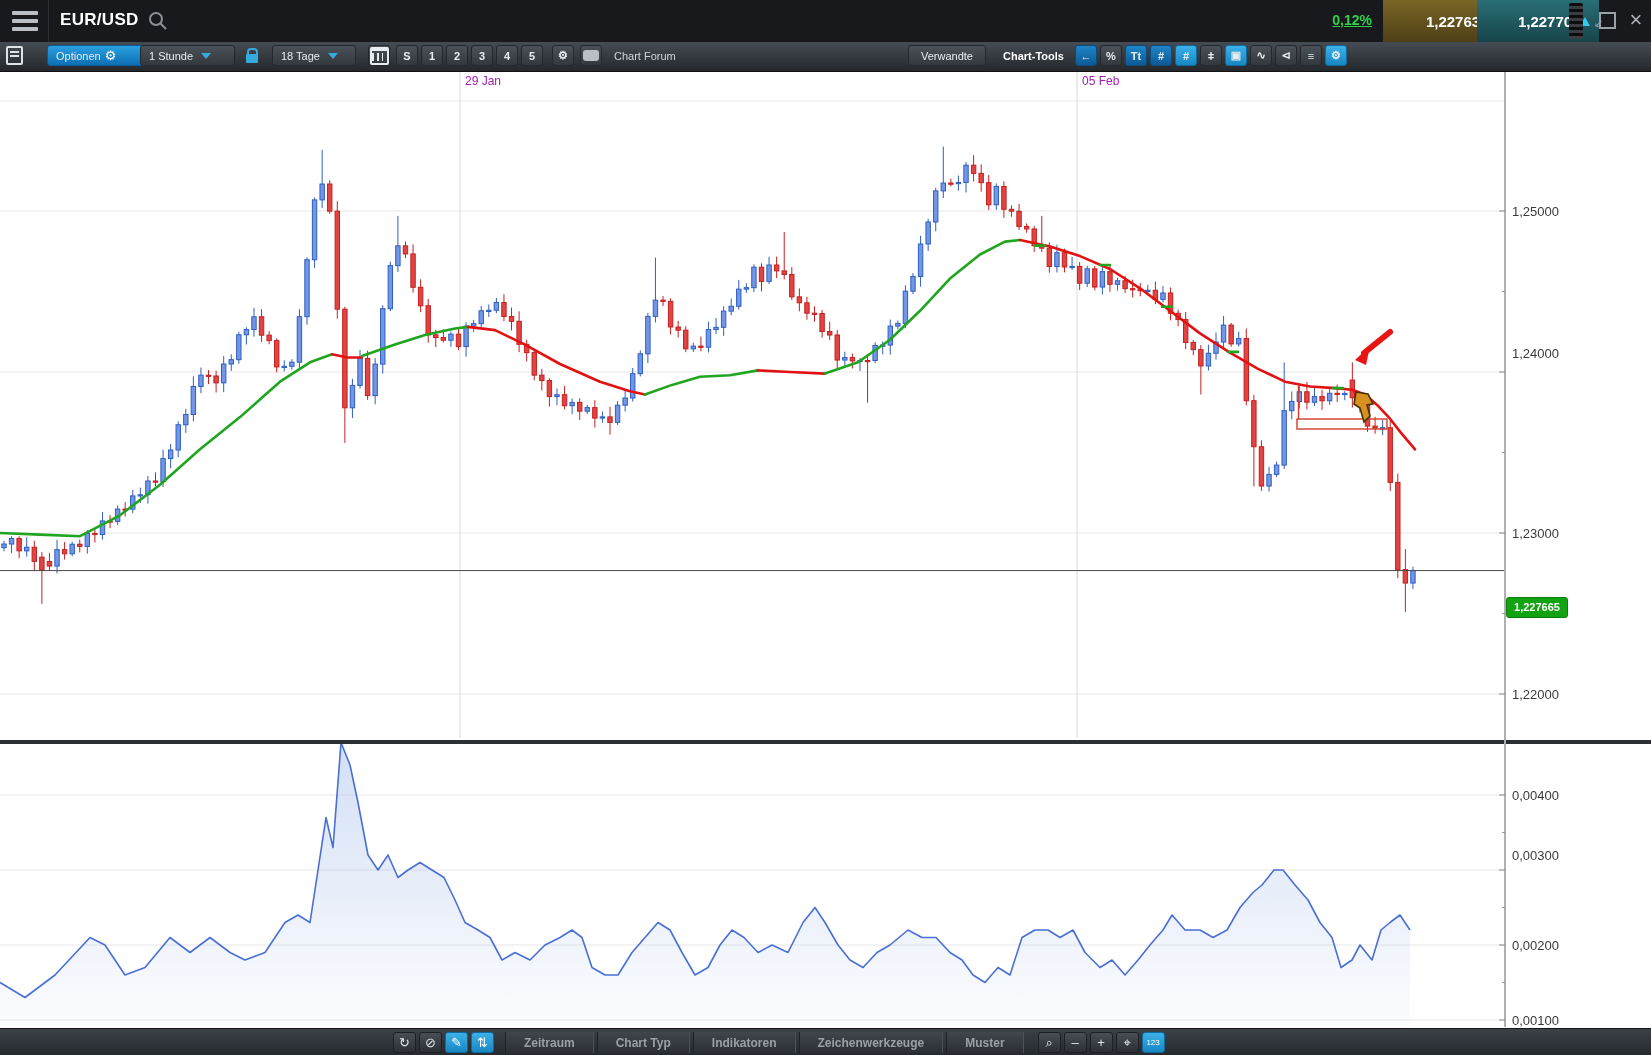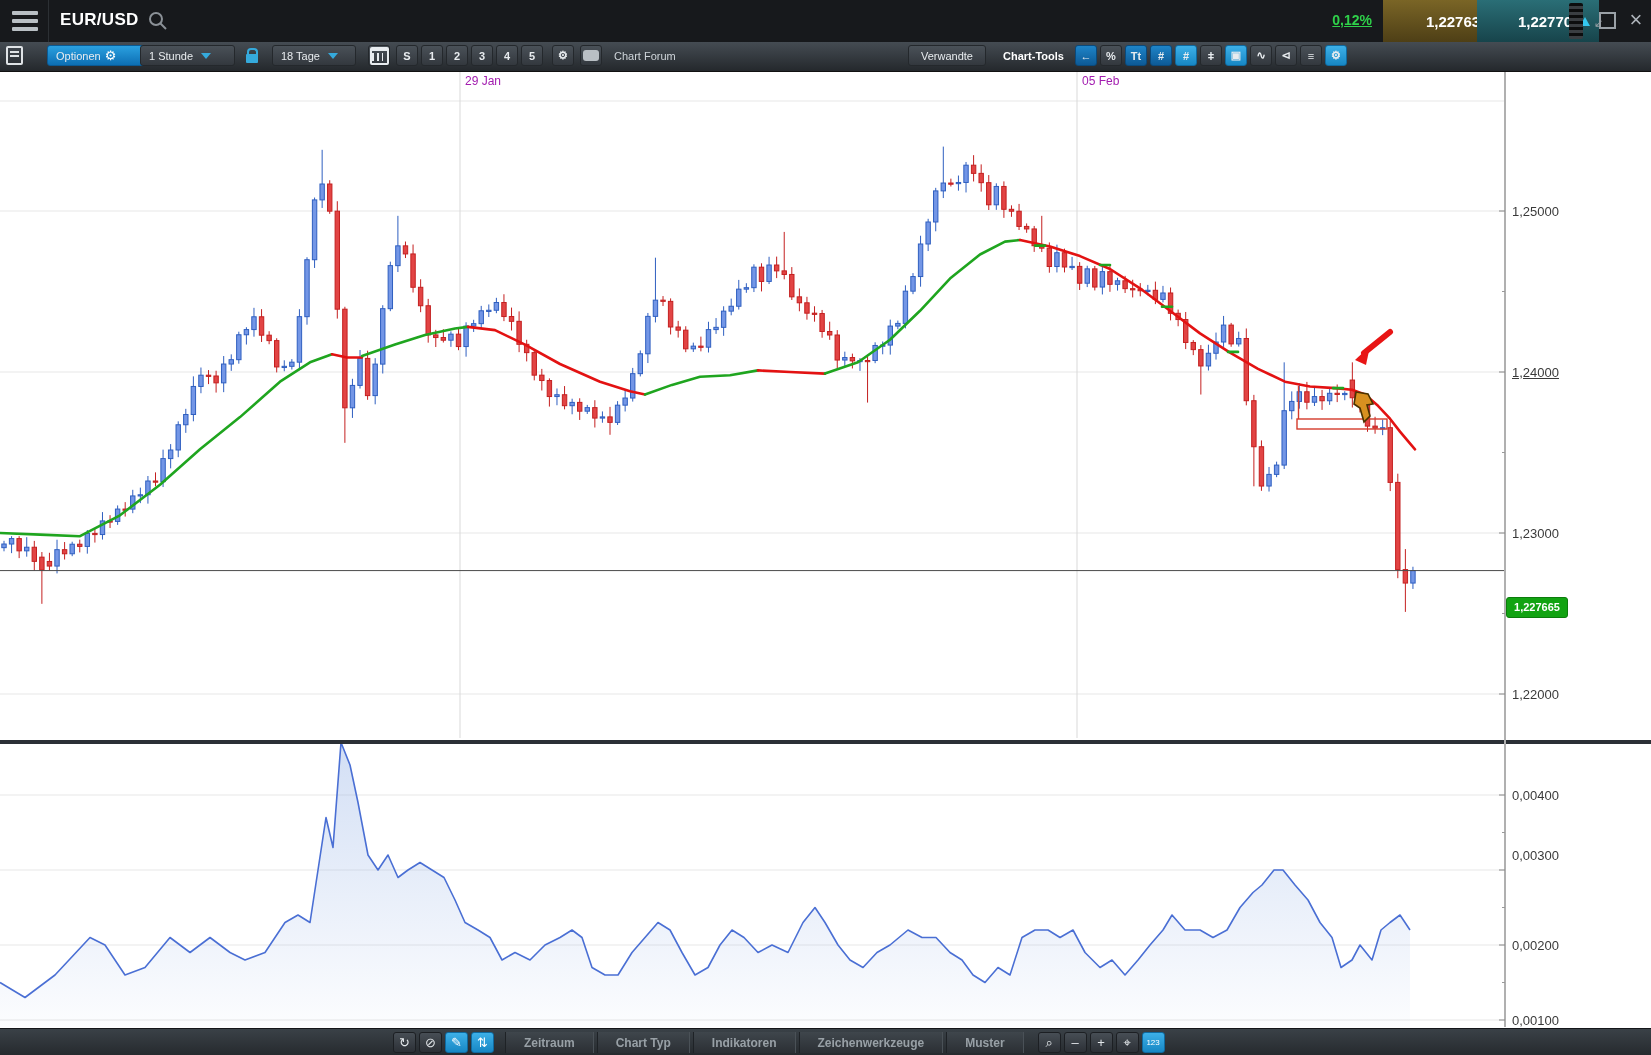--- a/index.html
+++ b/index.html
@@ -574,21 +574,21 @@
       <line x1="1502" y1="907.5" x2="1505" y2="907.5" stroke="#999" stroke-width="1"></line>
       <line x1="1502" y1="982.5" x2="1505" y2="982.5" stroke="#999" stroke-width="1"></line>
       <rect x="1297" y="419" width="90" height="10" fill="none" stroke="#d43b2b" stroke-width="1.4"></rect>
       <line x1="1298.5" y1="386" x2="1298.5" y2="419" stroke="#d43b2b" stroke-width="1.4"></line>
       <line x1="1390" y1="332" x2="1364" y2="353" stroke="#e81515" stroke-width="6" stroke-linecap="round"></line>
       <polygon points="1355,360 1370,346 1366,365" fill="#e81515"></polygon>
       <polygon points="1356,392 1368,394 1373,404 1367,405 1370,416 1364,422 1360,408 1354,404" fill="#d89020" stroke="#4a3200" stroke-width="1.6"></polygon>
     </svg>
 <div id="labels">
       <div class="axlab" style="left: 1512px; top: 204px;">1,25000</div>
-      <div class="axlab" style="left: 1512px; top: 365px; text-decoration: underline;">1,24000</div>
+      <div class="axlab" style="left: 1512px; top: 346px;">1,24000</div>
       <div class="axlab" style="left: 1512px; top: 526px;">1,23000</div>
       <div class="axlab" style="left: 1512px; top: 687px;">1,22000</div>
       <div class="axlab" style="left: 1512px; top: 788px;">0,00400</div>
       <div class="axlab" style="left: 1512px; top: 848px;">0,00300</div>
       <div class="axlab" style="left: 1512px; top: 938px;">0,00200</div>
       <div class="axlab" style="left: 1512px; top: 1013px;">0,00100</div>
       <div class="datelab" style="left: 465px;">29 Jan</div>
       <div class="datelab" style="left: 1082px;">05 Feb</div>
     </div>
 <div id="pricebadge" style="top: 560.593px; margin-top: 36px;">1,227665</div>

